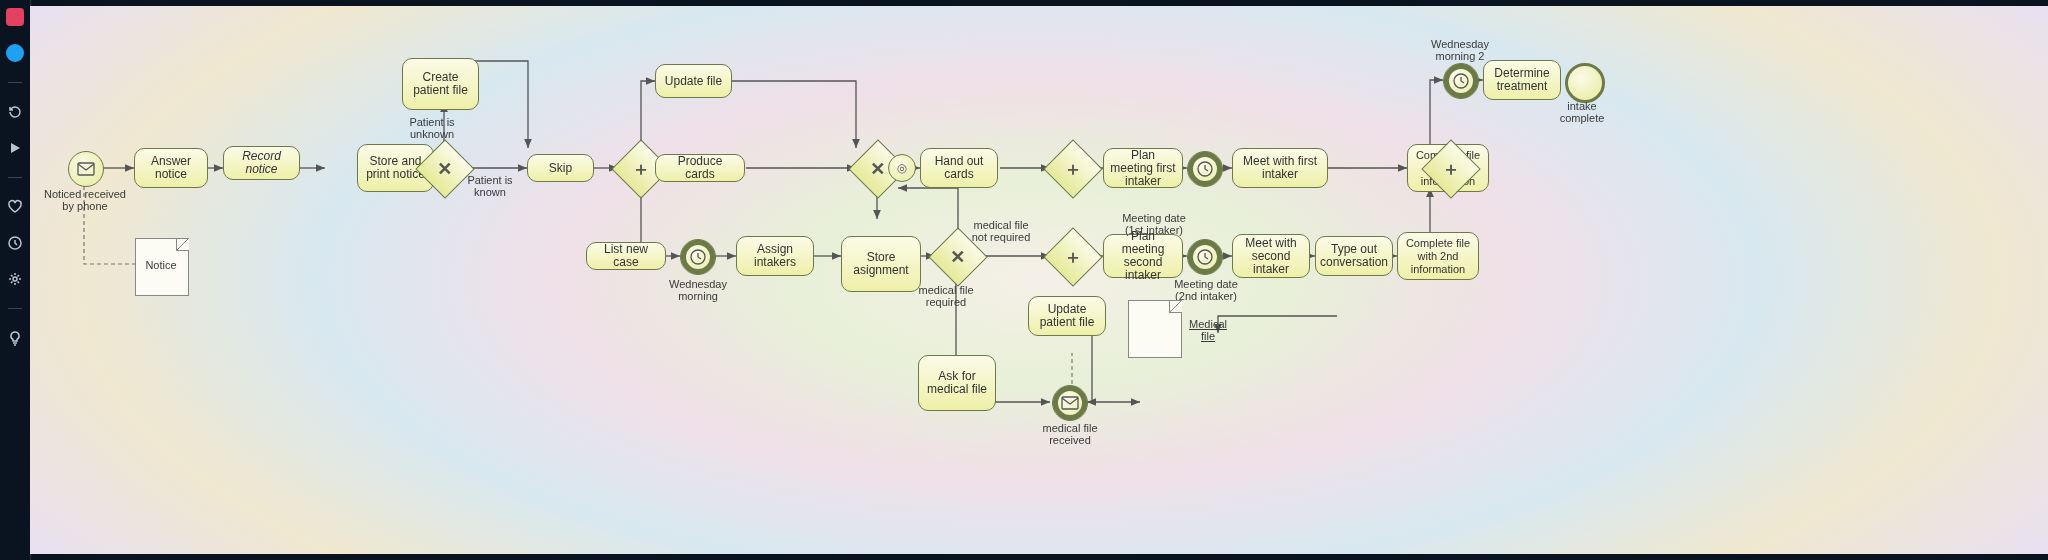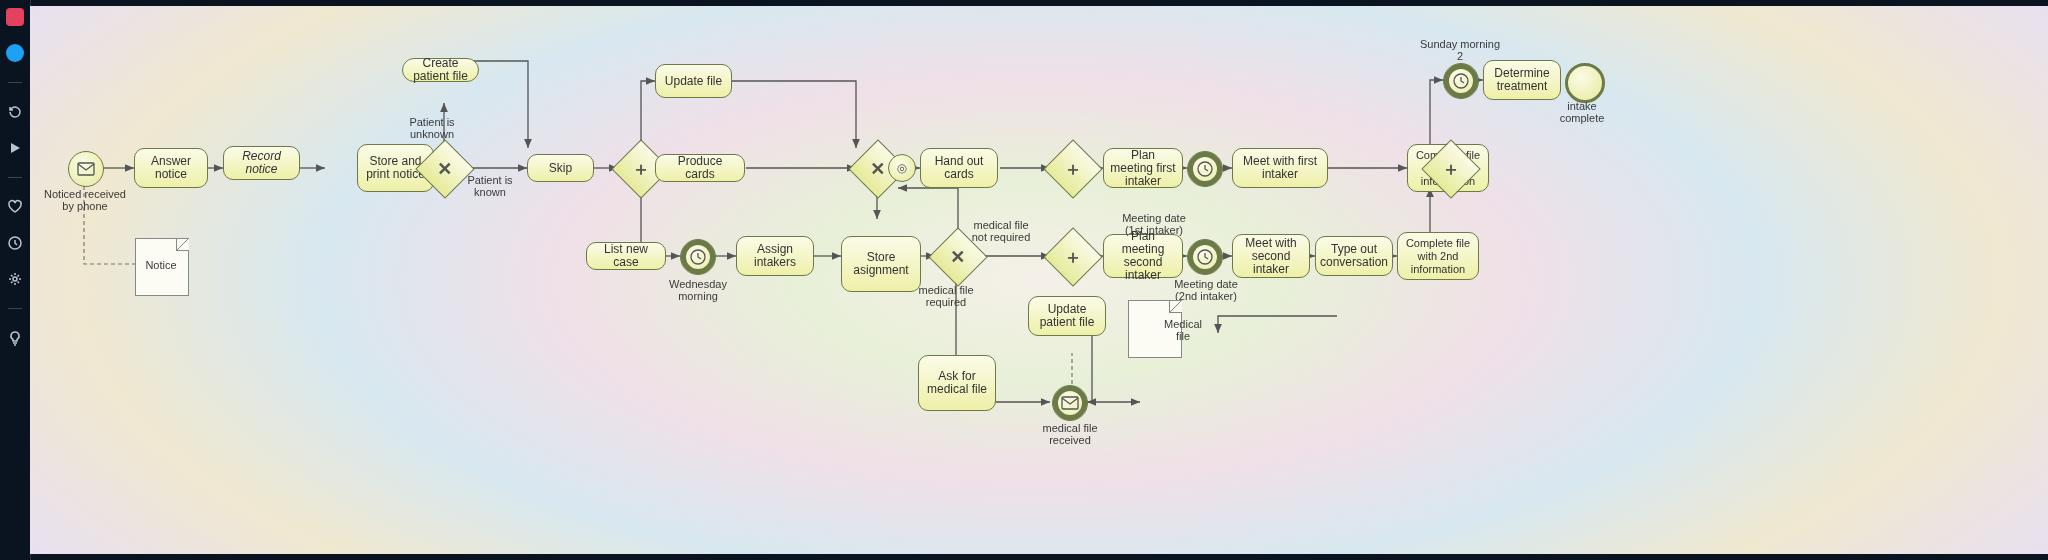--- a/index.html
+++ b/index.html
@@ -131,21 +131,21 @@
     <div class="task" style="left:104px;top:142px;width:74px;height:40px;">Answer notice</div>
     <div class="task" style="left:193px;top:140px;width:77px;height:34px;font-style:italic;">Record notice</div>
     <div class="task" style="left:295px;top:138px;width:77px;height:48px;margin-left:32px;">Store and print notice</div>
 
     <div class="gateway" style="left:394px;top:142px;">
         <span>✕</span>
       </div>
     <div class="lbl" style="left:372px;top:110px;width:60px;">Patient is unknown</div>
     <div class="lbl" style="left:430px;top:168px;width:60px;">Patient is known</div>
 
-    <div class="task" style="left:372px;top:52px;width:77px;height:24px;border-radius:13px;">Create patient file</div>
+    <div class="task" style="left:372px;top:52px;width:77px;height:52px;">Create patient file</div>
     <div class="task" style="left:497px;top:148px;width:67px;height:28px;">Skip</div>
 
     <div class="gateway" style="left:590px;top:142px;">
         <span>＋</span>
       </div>
 
     <div class="task" style="left:625px;top:58px;width:77px;height:34px;text-align:right;">Update file</div>
     <div class="task" style="left:625px;top:148px;width:90px;height:28px;">Produce cards</div>
 
     <div class="task" style="left:556px;top:236px;width:80px;height:28px;">List new case</div>
@@ -218,26 +218,26 @@
     <div class="gateway" style="left:1400px;top:142px;">
         <span>＋</span>
       </div>
 
     <div class="event inter" style="left:1413px;top:57px;">
         <svg width="18" height="18" viewBox="0 0 18 18" fill="none" stroke="#555" stroke-width="1.3">
           <circle cx="9" cy="9" r="7"></circle>
           <path d="M9 5v4l3 2"></path>
         </svg>
       </div>
-    <div class="lbl" style="left:1388px;top:32px;width:84px;">Sunday morning 2</div>
+    <div class="lbl" style="left:1388px;top:32px;width:84px;">Wednesday morning 2</div>
 
     <div class="task" style="left:1453px;top:54px;width:78px;height:40px;">Determine treatment</div>
 
     <div class="event end" style="left:1535px;top:57px;"></div>
     <div class="lbl" style="left:1520px;top:94px;width:64px;">intake complete</div>
 
     <div class="note" style="left:105px;top:232px;"></div>
     <div class="lbl" style="left:110px;top:253px;width:42px;">Notice</div>
     <div class="note" style="left:1098px;top:294px;"></div>
-    <div class="lbl" style="left:1131px;top:312px;width:44px;">Medical file</div>
+    <div class="lbl" style="left:1156px;top:312px;width:44px;text-decoration:underline;">Medical file</div>
 
   </div>
 </div>
 
 </body></html>

